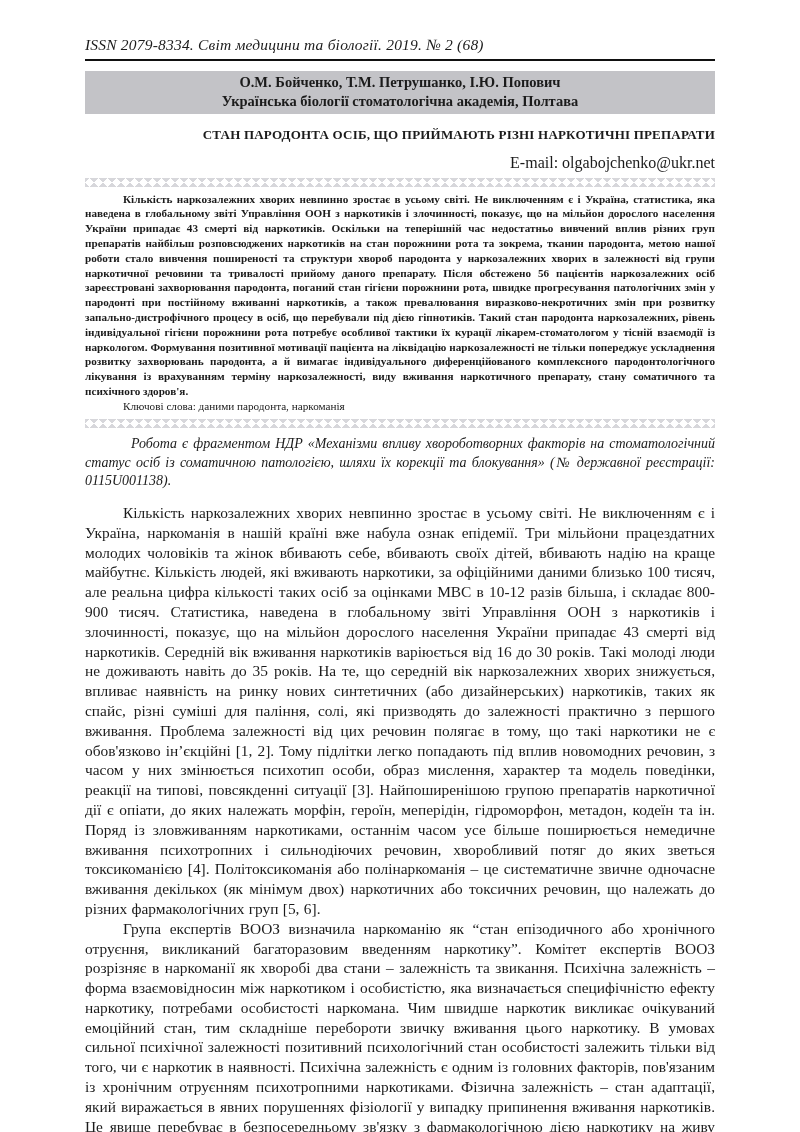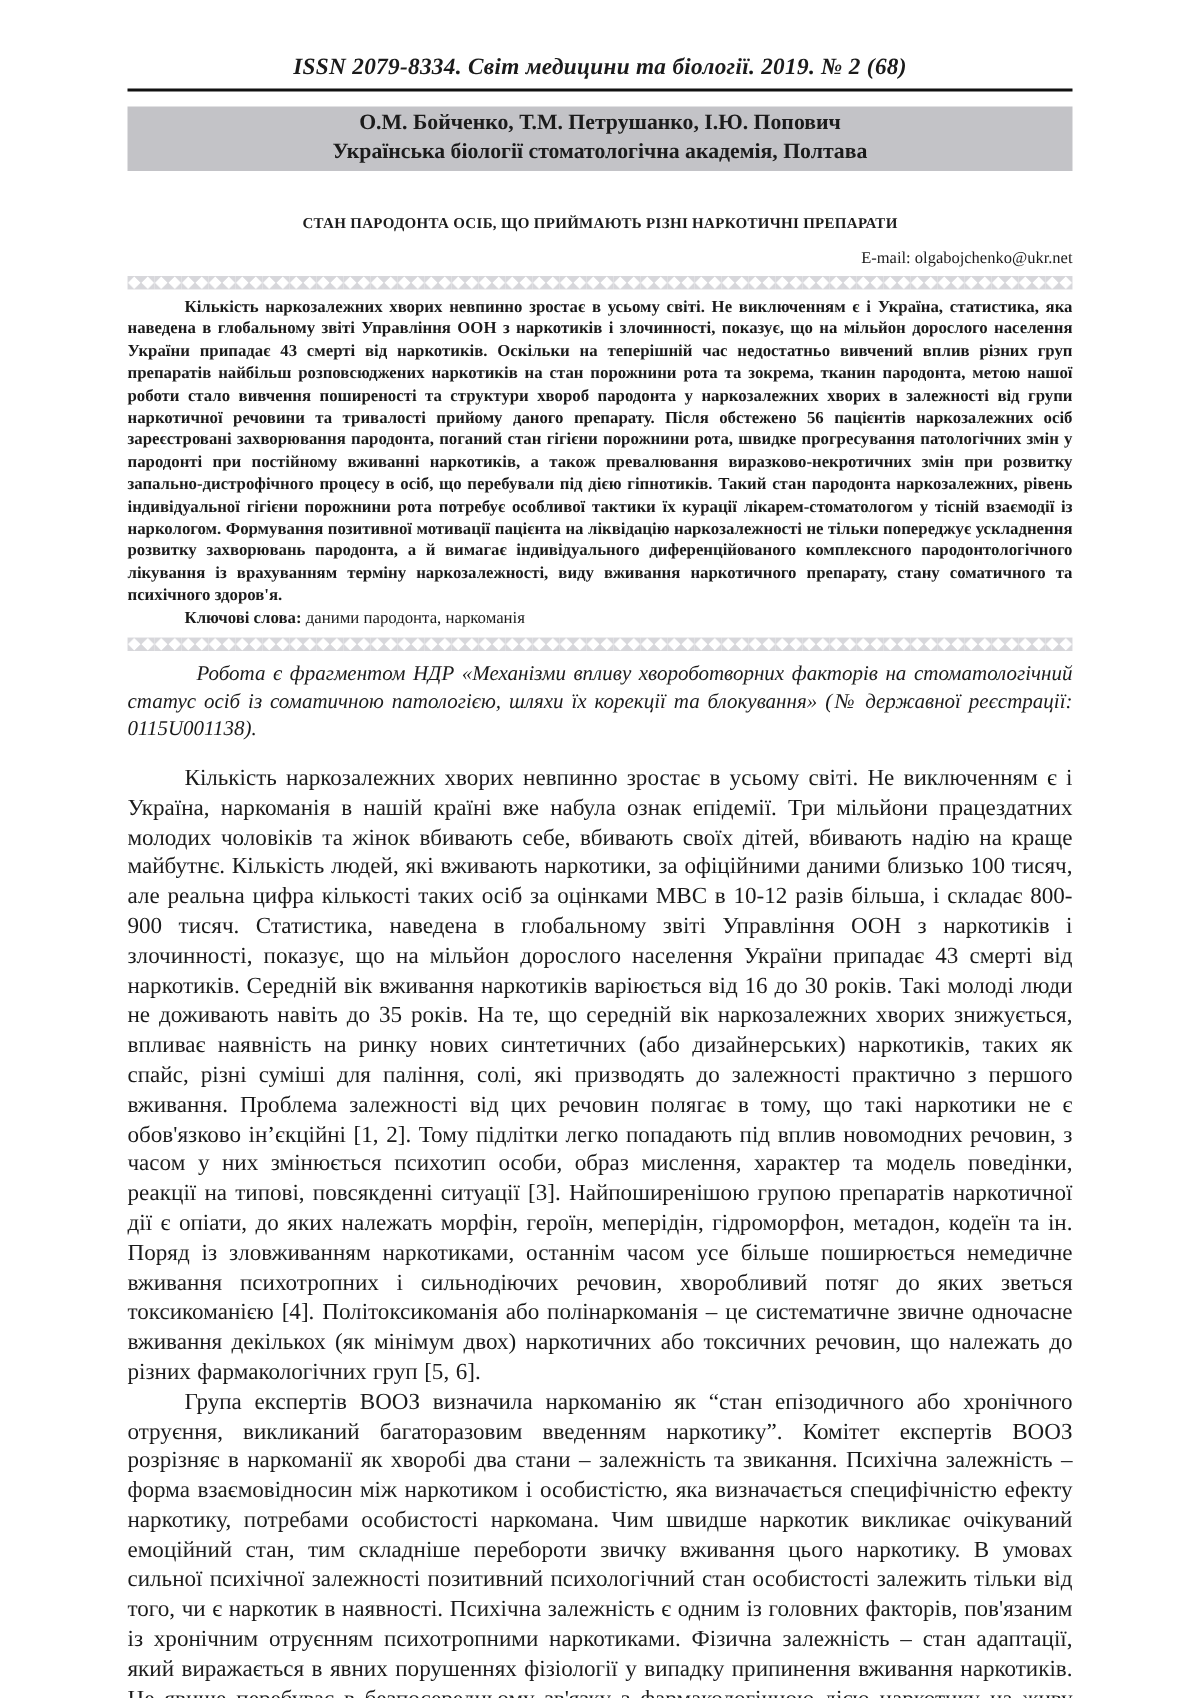--- a/index.html
+++ b/index.html
@@ -12,55 +12,54 @@
     position: relative;
   }
   .page {
     width: 630px;
     margin: 0 auto;
     padding-top: 36px;
   }
   
   .issn-line {
     font-size: 15.5px;
-    font-weight: bold;
+    font-weight: normal;
     font-style: italic;
     padding-bottom: 5px;
     border-bottom: 2.5px solid #111;
     letter-spacing: 0.2px;
-    text-align: center;
   }
   .doi-block {
     margin-top: 17px;
     font-size: 13.5px;
     font-weight: bold;
     line-height: 1.22;
   }
   
   .authors-band {
     margin-top: 10px;
     background: #c3c3c7;
     text-align: center;
     font-weight: bold;
     font-size: 14.5px;
     line-height: 1.3;
     padding: 2px 0 3px 0;
   }
   
   .article-title {
-    margin-top: 30px;
-    text-align: center;
+    margin-top: 13px;
+    text-align: right;
     font-weight: bold;
-    font-size: 10px;
+    font-size: 13px;
     letter-spacing: 0.2px;
   }
   .email-line {
     margin-top: 11px;
     text-align: right;
-    font-size: 11px;
+    font-size: 16px;
   }
   
   .zigzag {
     height: 9px;
     margin-top: 6px;
     background-image:
       linear-gradient(135deg, #d7d7db 25%, transparent 25%),
       linear-gradient(45deg,  #d7d7db 25%, transparent 25%),
       linear-gradient(315deg, #d7d7db 25%, transparent 25%),
       linear-gradient(225deg, #d7d7db 25%, transparent 25%);
@@ -73,21 +72,21 @@
     font-weight: bold;
     line-height: 1.32;
     text-align: justify;
   }
   .abstract .indent, .keywords .indent { display: inline-block; width: 38px; }
   .keywords {
     font-size: 11.2px;
     line-height: 1.32;
     text-align: left;
   }
-  .keywords .kw-label { font-weight: bold; }
+  .keywords .kw-label { font-weight: normal; }
   
   .ndr-note {
     margin-top: 7px;
     font-style: italic;
     font-size: 14px;
     line-height: 1.3;
     text-align: justify;
     text-indent: 46px;
   }
   

